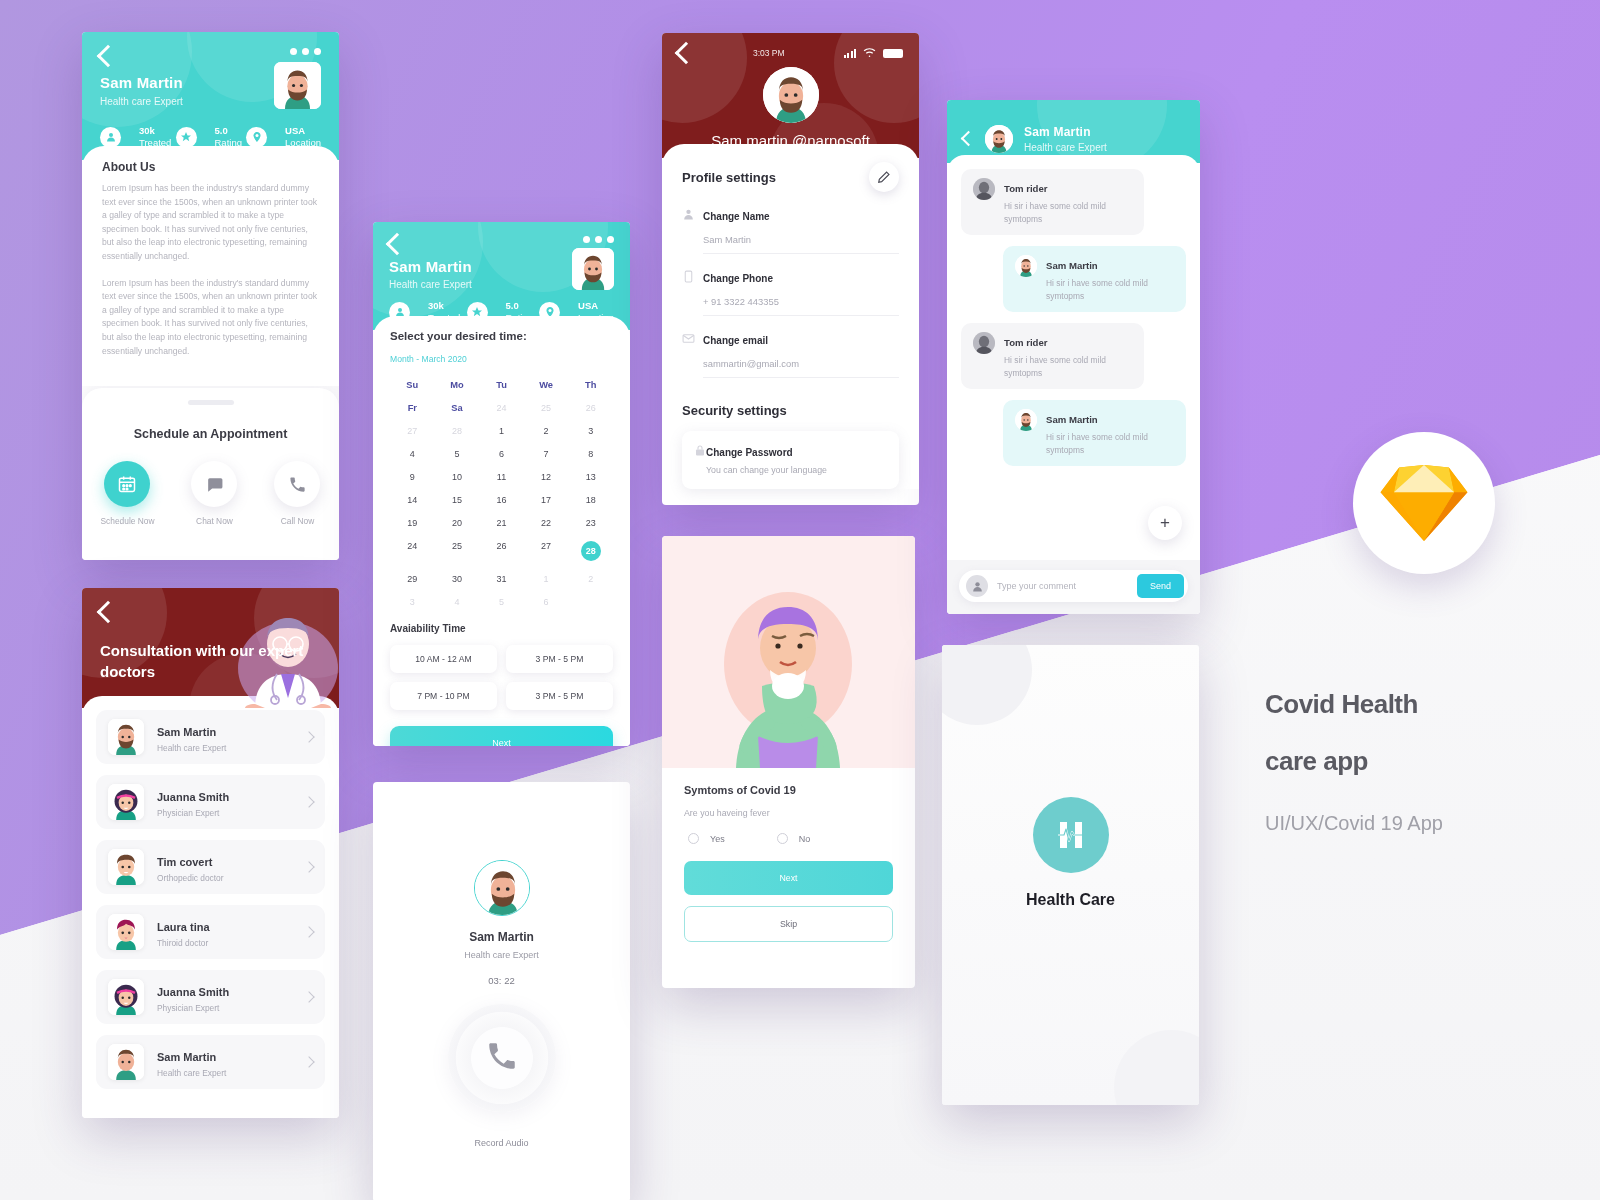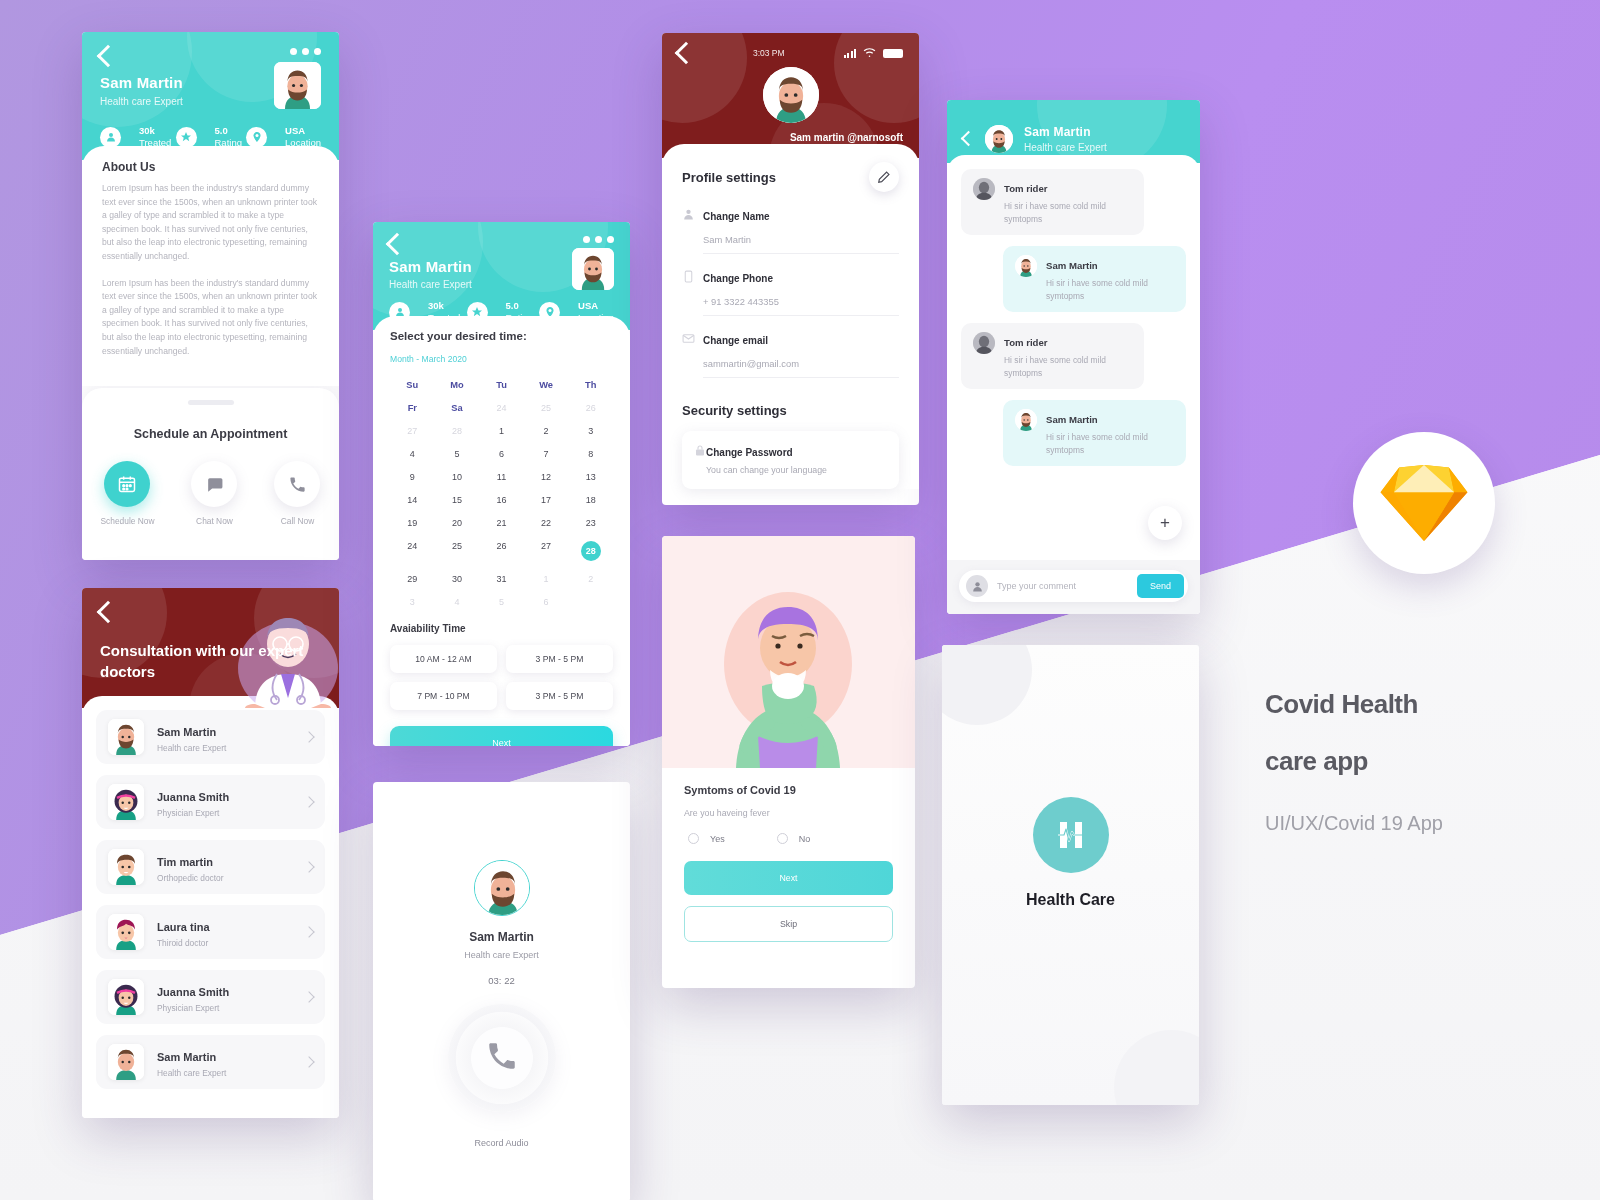--- a/index.html
+++ b/index.html
@@ -118,21 +118,21 @@
   
   #p5 { left:662px; top:33px; width:257px; height:472px; border-radius:4px; }
   .p5-head { height:125px; padding:12px 16px 0; }
   .statusbar { display:flex; align-items:center; justify-content:space-between; position:relative; z-index:4;}
   .sb-time { color:rgba(255,255,255,.9); font-size:8.5px; }
   .sb-right { display:flex; align-items:flex-end; gap:7px; }
   .bars { display:flex; align-items:flex-end; gap:1.5px; }
   .bars i { width:2px; background:#fff; display:block; }
   .batt { width:20px;height:9px;border-radius:2px;background:#fff; }
   .p5-av { width:56px;height:56px;border-radius:50%;background:#fff;margin:6px auto 0; overflow:hidden; position:relative; z-index:4;}
-  .p5-handle { text-align:right; color:#fff; font-size:10px; font-weight:bold; margin-top:9px; position:relative; z-index:4;}
+  .p5-handle { text-align:center; color:#fff; font-size:15px; font-weight:normal; margin-top:9px; position:relative; z-index:4;}
   .p5-body { padding:18px 20px 0; }
   .p5-title-row { display:flex; align-items:center; justify-content:space-between; }
   .p5-title { font-size:13px; font-weight:bold; color:#2f2f38; }
   .edit-fab { width:30px;height:30px;border-radius:50%;background:#fff;box-shadow:0 3px 11px rgba(120,110,150,.22);
      display:flex;align-items:center;justify-content:center; }
   .fld { margin-top:15px; }
   .fld-top { display:flex; align-items:center; gap:8px; }
   .fld-lb { font-size:10px; font-weight:bold; color:#2f2f38; }
   .fld-val { font-size:9.4px; color:#a9a9b4; margin:9px 0 8px 21px; }
   .fld-line { height:1px; background:#eeeef2; margin-left:21px; }
@@ -358,21 +358,21 @@
         <svg viewBox="0 0 44 44" width="36" height="36">
             <rect width="44" height="44" fill="#fff"></rect>
             <path d="M10 44c0-9 5-12 12-12s12 3 12 12z" fill="#17a085"></path>
             <ellipse cx="22" cy="22" rx="10" ry="11" fill="#f7c6a8"></ellipse>
             <path d="M11 18c0-8 5-11 11-11s11 3 11 11c-2-5-7-5-11-5s-9 1-11 5z" fill="#6d4630"></path>
             <circle cx="18" cy="22" r="1.6" fill="#2b2b2b"></circle>
             <circle cx="26" cy="22" r="1.6" fill="#2b2b2b"></circle>
             <path d="M19 28q3 3 6 0z" fill="#fff"></path>
           </svg>
       </span>
-      <span><span class="doc-name">Tim martin</span>
+      <span><span class="doc-name">Tim covert</span>
       <span class="doc-role" style="display:block">Orthopedic doctor</span></span>
       <i class="chev-r"></i>
     </div>
     <div class="doc-row">
       <span class="face" style="width:36px;height:36px;background:#fff;box-shadow:0 1px 5px rgba(0,0,0,.07)">
         <svg viewBox="0 0 44 44" width="36" height="36">
             <rect width="44" height="44" fill="#fff"></rect>
             <path d="M10 44c0-9 5-12 12-12s12 3 12 12z" fill="#17a085"></path>
             <ellipse cx="22" cy="23" rx="10" ry="11" fill="#f7c6a8"></ellipse>
             <path d="M11 19c0-9 5-12 11-12s11 4 11 12c-3-6-7-4-11-7-2 3-8 3-11 7z" fill="#9e1554"></path>

